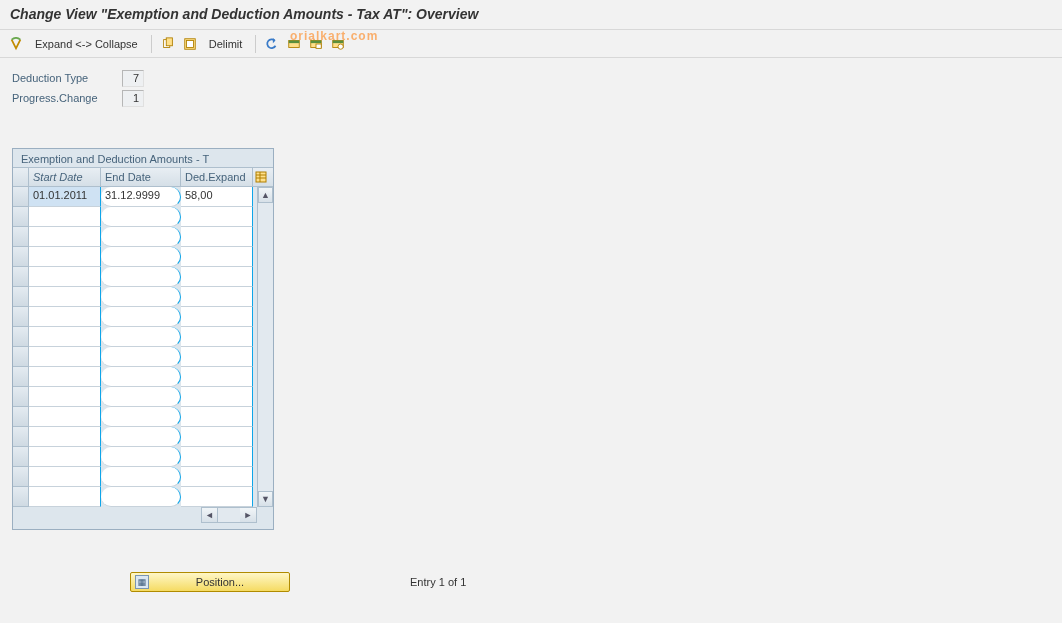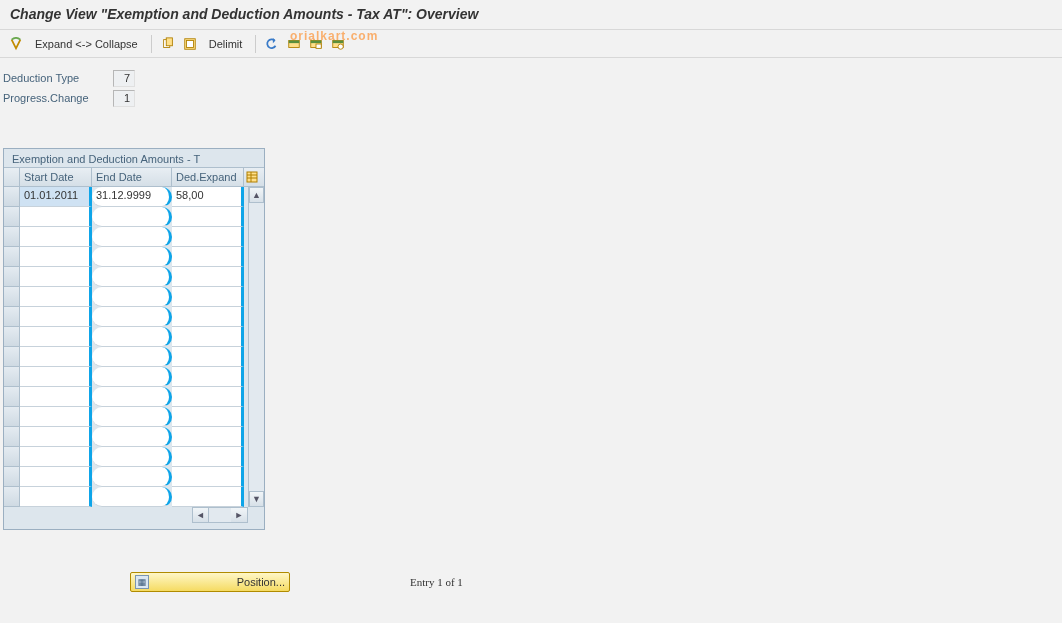--- a/index.html
+++ b/index.html
@@ -55,21 +55,21 @@
     cursor: pointer;
     font-size: 11px;
     color: #333;
     gap: 2px;
   }
   .tb-sep { width:1px; height:18px; background:#ccc; margin:0 4px;}
   
   .icon-svg { width:14px; height:14px; display:block; }
   
   .content {
-    padding: 10px 3px;
+    padding: 10px 12px;
     position: relative;
   }
   
   .kv-row { display:flex; align-items:center; height:20px; }
   .kv-label { width: 110px; color:#46637b; }
   .kv-field {
     min-width: 22px; height: 17px;
     padding: 0 4px;
     background:#eef0f2;
     border:1px solid #b6b6b6;
@@ -105,41 +105,41 @@
     padding: 3px 4px 0 4px;
     color:#46637b;
     font-size:11px;
     cursor:pointer;
   }
   .tc-header .cfg {
     width:16px;
     display:flex;align-items:center;justify-content:center;
     cursor:pointer;
   }
-  .col-start { width: 72px; }
+  .col-start { width: 72px; font-style: italic; }
   .col-end   { width: 80px; }
   .col-amt   { width: 72px; }
   .tc-body {
     position:relative;
     display:flex;
   }
   .tc-rows { flex:1; }
   .tc-row {
     display:flex;
     height: 20px;
   }
   .tc-row .sel-cell {
     width:16px;
     border-right:1px solid #aebfcd;
     border-bottom:1px solid #aebfcd;
     background: linear-gradient(#e4ebf1,#cfdae3);
     cursor:pointer;
   }
   .tc-row .cell {
-    border-right:3px solid #0ea5e9;
+    border-right:1px solid #0ea5e9;
     border-bottom:1px solid #c7d2db;
     background:#fff;
     padding: 2px 4px 0 4px;
     font-size:11px;
     color:#333;
     overflow:hidden;
     white-space:nowrap;
   }
   .tc-row .cell-start { width:72px; }
   .tc-row .cell-end   { width:80px;border-radius:10px; }
@@ -205,22 +205,22 @@
     padding:0 4px;
     gap:6px;
   }
   .pos-btn .pos-icon{
     width:14px;height:14px;
     display:inline-flex;align-items:center;justify-content:center;
     border:1px solid #7a95b0;
     background:#dbe7f2;
     font-size:9px;color:#3a5a7a;
   }
-  .pos-btn .pos-text{ flex:1; text-align:right; }
-  .entry-text { color:#333; font-size:11px;font-family:Liberation Serif, serif; }
+  .pos-btn .pos-text{ flex:1; text-align:center; }
+  .entry-text { color:#333; font-size:11px; }
 
   
   .watermark{
     position:absolute;
     top:29px; left:290px;
     font-size:12px;
     font-weight:bold;
     color: rgba(255,120,0,0.55);
     letter-spacing:1px;
     pointer-events:none;

